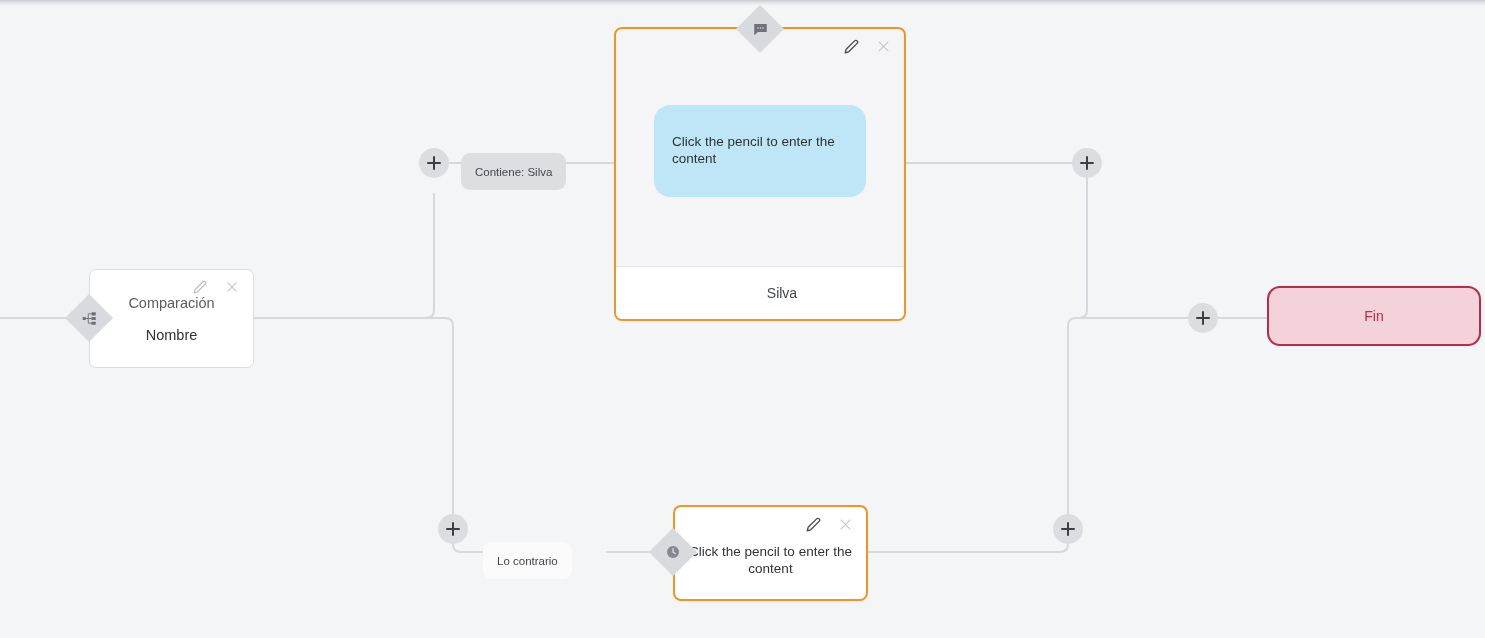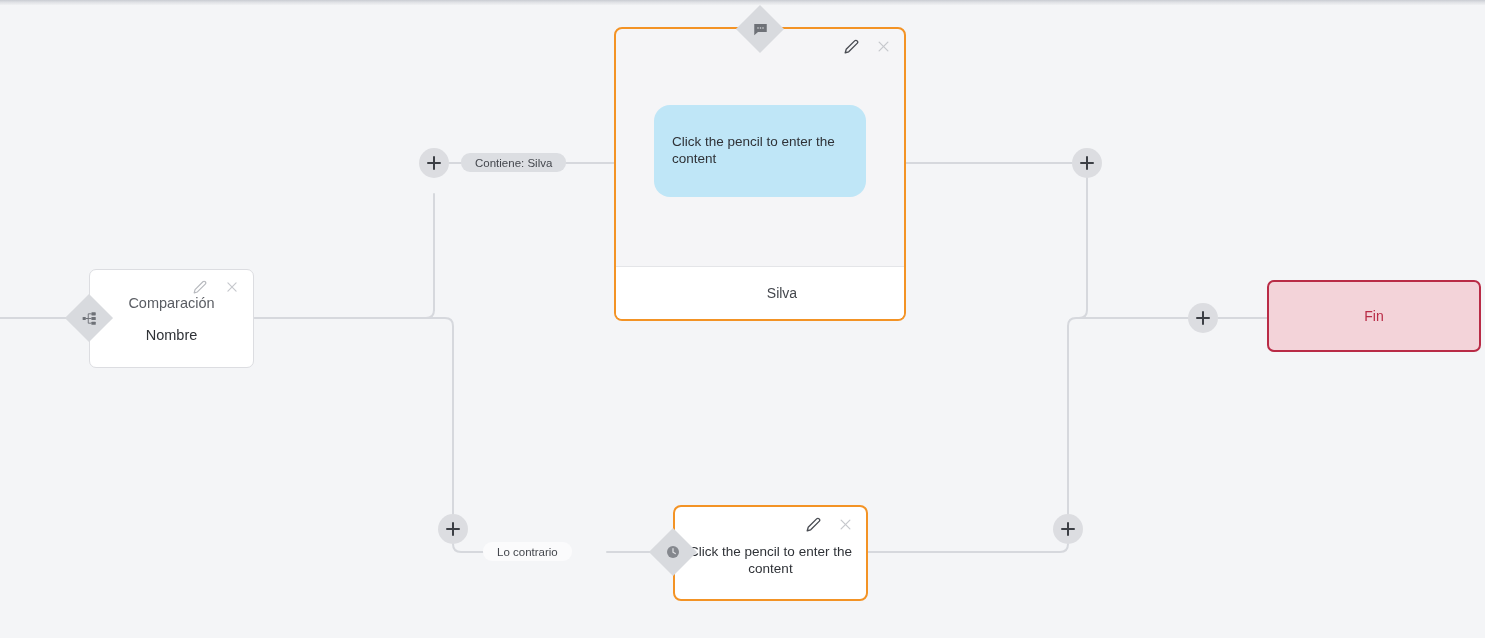--- a/index.html
+++ b/index.html
@@ -79,21 +79,21 @@
     position: absolute;
     z-index: 22;
     border-radius: 9px;
     font-size: 11.5px;
     color: #44474d;
     display: flex;
     align-items: center;
     justify-content: center;
     white-space: nowrap;
     padding: 0 14px;
-    height: 19px;
+    height: 37px;
     cursor: pointer;
   }
   .edge-label.grey { background: #dcdee2; }
   .edge-label.white { background: #fbfbfc; }
 
   
   .diamond {
     position: absolute;
     width: 34px;
     height: 34px;
@@ -226,26 +226,26 @@
     font-size: 13.5px;
     line-height: 1.28;
     color: #2f3237;
     padding: 0 12px;
     margin-top: 14px;
   }
 
   
   .node-end {
     left: 1267px;
-    top: 280px;
+    top: 286px;
     width: 214px;
-    height: 72px;
+    height: 60px;
     background: #f3d3d9;
     border: 2px solid #b92b46;
-    border-radius: 7px;
+    border-radius: 13px;
     display: flex;
     align-items: center;
     justify-content: center;
     font-size: 14px;
     color: #b92b46;
   }
 </style>
 </head>
 <body>
 

